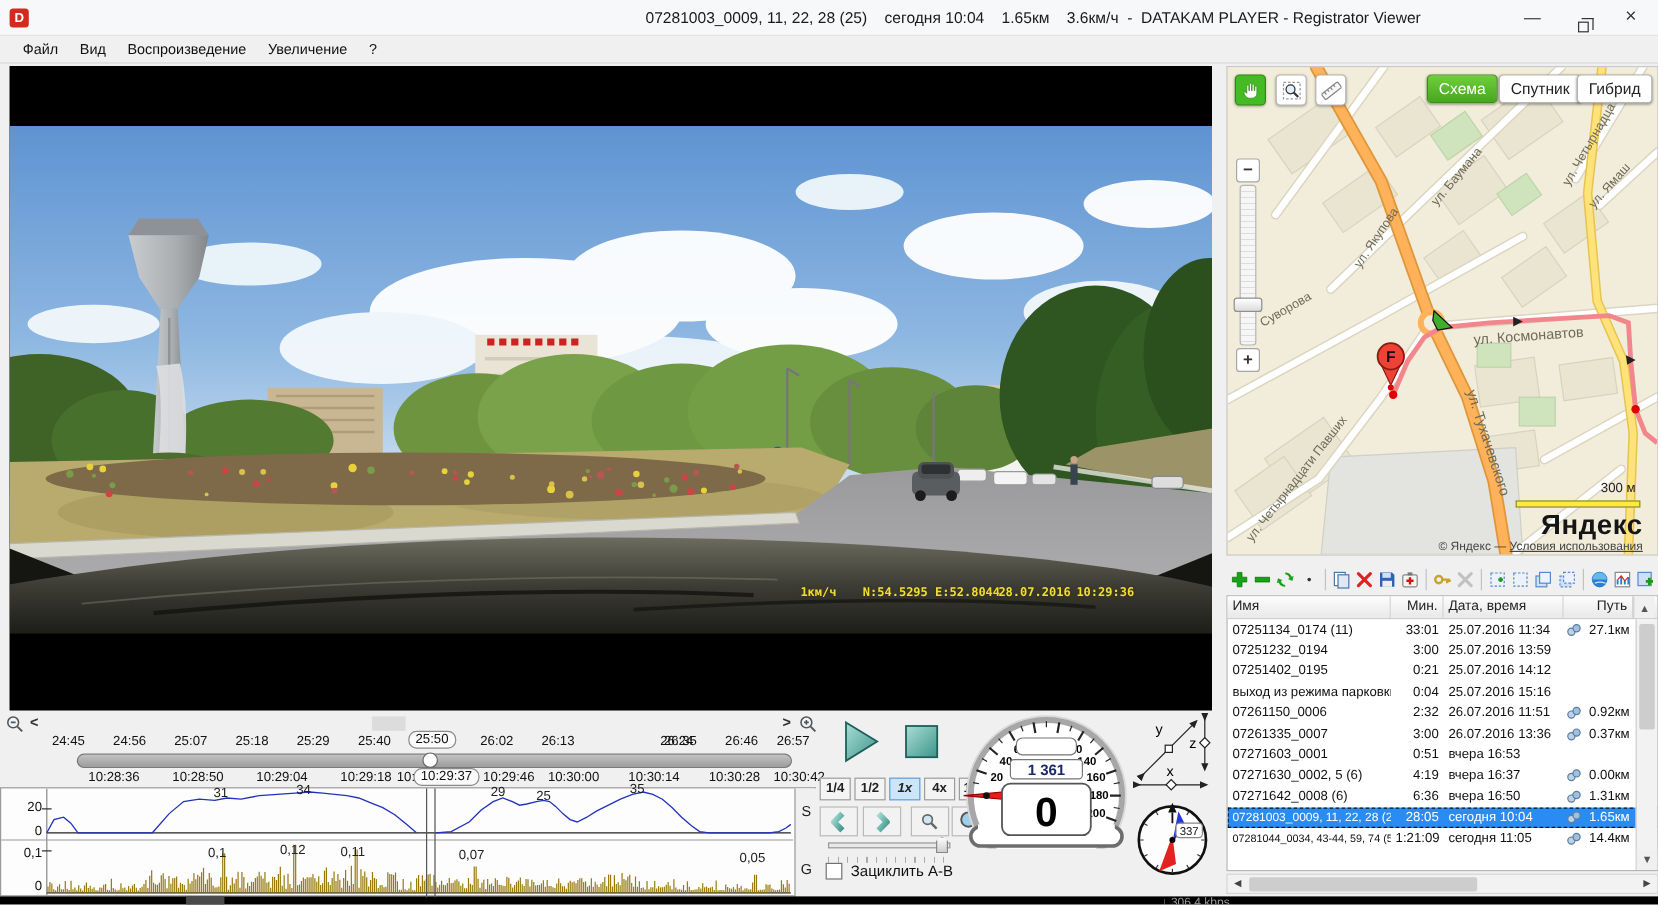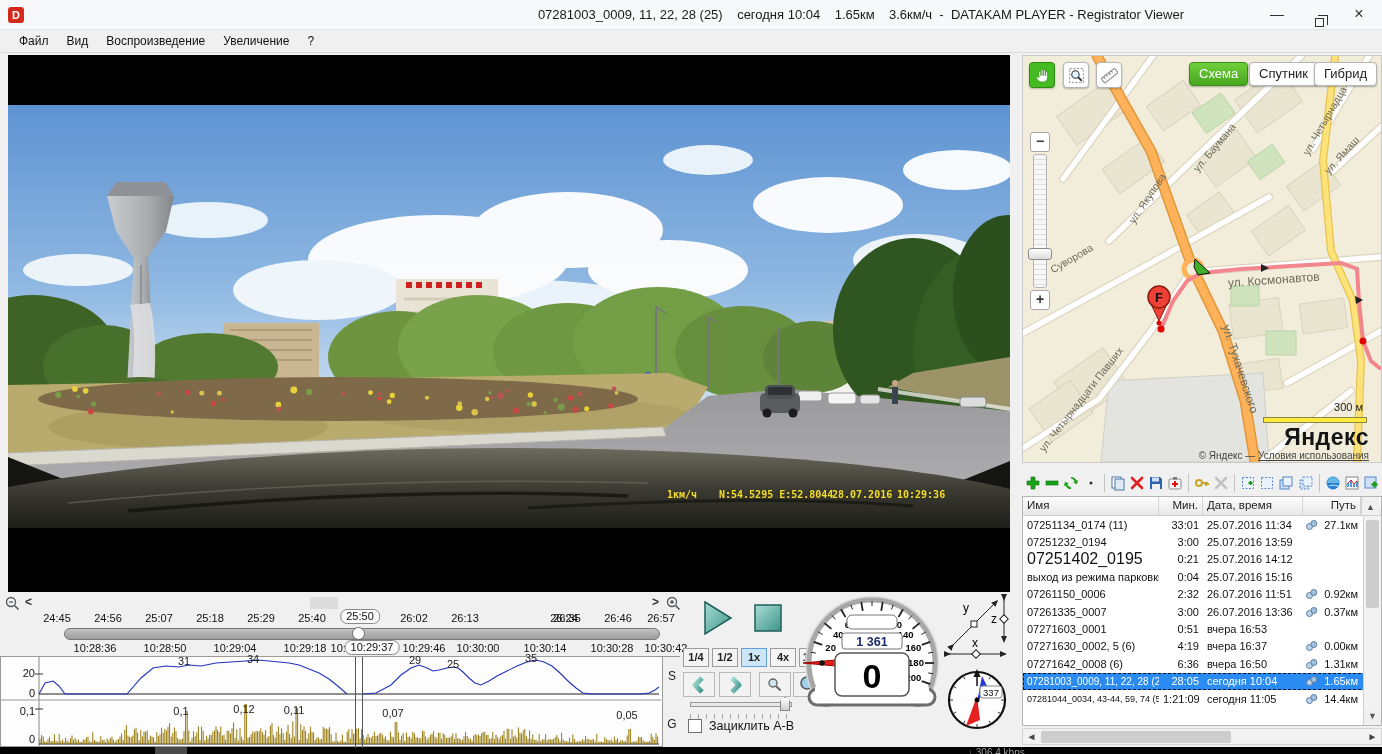--- a/index.html
+++ b/index.html
@@ -74,21 +74,21 @@
   .tl-range { position:absolute; left:310px; top:5px; width:28px; height:12px; background:#dcdcdc; }
   .tl-nav { position:absolute; font-size:12px; color:#333; font-weight:bold; }
 
   
   .graphs { left:0; top:656px; width:680px; height:91px; background:#fdfdfd; border:1px solid #9a9a9a; }
   .g-axis { position:absolute; font-size:11px; color:#111; text-align:right; width:26px; }
   .g-peak { position:absolute; font-size:11px; color:#222; transform:translateX(-50%); }
   .g-side { position:absolute; left:661px; top:0; width:19px; height:91px; background:#f0f0f0; border-left:1px solid #9a9a9a; text-align:center; font-size:12px; color:#222; }
   .cursorline { position:absolute; top:0; width:1px; height:91px; background:#555; z-index:4; }
   .spd-btn { width:26px; height:19px; background:#f4f4f4; border:1px solid #9c9c9c; font-size:11px; font-weight:bold; text-align:center; line-height:17px; color:#222; }
-  .spd-btn.active { background:#cde6f7; border-color:#5f9fe0; }
+  .spd-btn.active { background:#cde6f7; border-color:#5f9fe0;font-style:italic; }
   .nav-btn { width:32px; height:25px; background:#f2f2f2; border:1px solid #b9b9b9; display:flex; align-items:center; justify-content:center; }
   .vol-track { position:absolute; left:690px; top:702px; width:102px; height:5px; background:#e8e8e8; border:1px solid #999; }
   .vol-thumb { position:absolute; left:780px; top:697px; width:10px; height:14px; background:linear-gradient(#fdfdfd,#cfcfcf); border:1px solid #888; clip-path:polygon(50% 0,100% 28%,100% 100%,0 100%,0 28%); }
   .vol-ticks { position:absolute; left:690px; top:714px; width:102px; height:5px; background:repeating-linear-gradient(90deg, #aaa 0 1px, transparent 1px 8px); }
   .chk { position:absolute; left:688px; top:719px; width:14px; height:14px; background:#fff; border:1px solid #707070; }
   .chk-label { position:absolute; left:709px; top:719px; font-size:12.5px; color:#111; }
   .blackstrip { left:0; top:747px; width:1382px; height:7px; background:#000; overflow:hidden; }
   .bitrate { position:absolute; left:968px; top:0px; color:#9a9a9a; font-size:10px; }
   .strip-box { position:absolute; left:155px; top:0; width:32px; height:7px; background:#4a4a4a; }
   svg text { font-family:"Liberation Sans", sans-serif; }
@@ -523,21 +523,21 @@
           </div>
           <div class="frow">
             <div class="c c-name" style="font-size:11px">07251232_0194</div>
             <div class="c c-min">3:00</div>
             <div class="c c-date">25.07.2016 13:59</div>
             <div class="c-path">
               <span class="km"></span>
             </div>
           </div>
           <div class="frow">
-            <div class="c c-name" style="font-size:16px">07251402_0195</div>
+            <div class="c c-name" style="font-size:11px">07251402_0195</div>
             <div class="c c-min">0:21</div>
             <div class="c c-date">25.07.2016 14:12</div>
             <div class="c-path">
               <span class="km"></span>
             </div>
           </div>
           <div class="frow">
             <div class="c c-name" style="font-size:11px">выход из режима парковки</div>
             <div class="c c-min">0:04</div>
             <div class="c c-date">25.07.2016 15:16</div>

